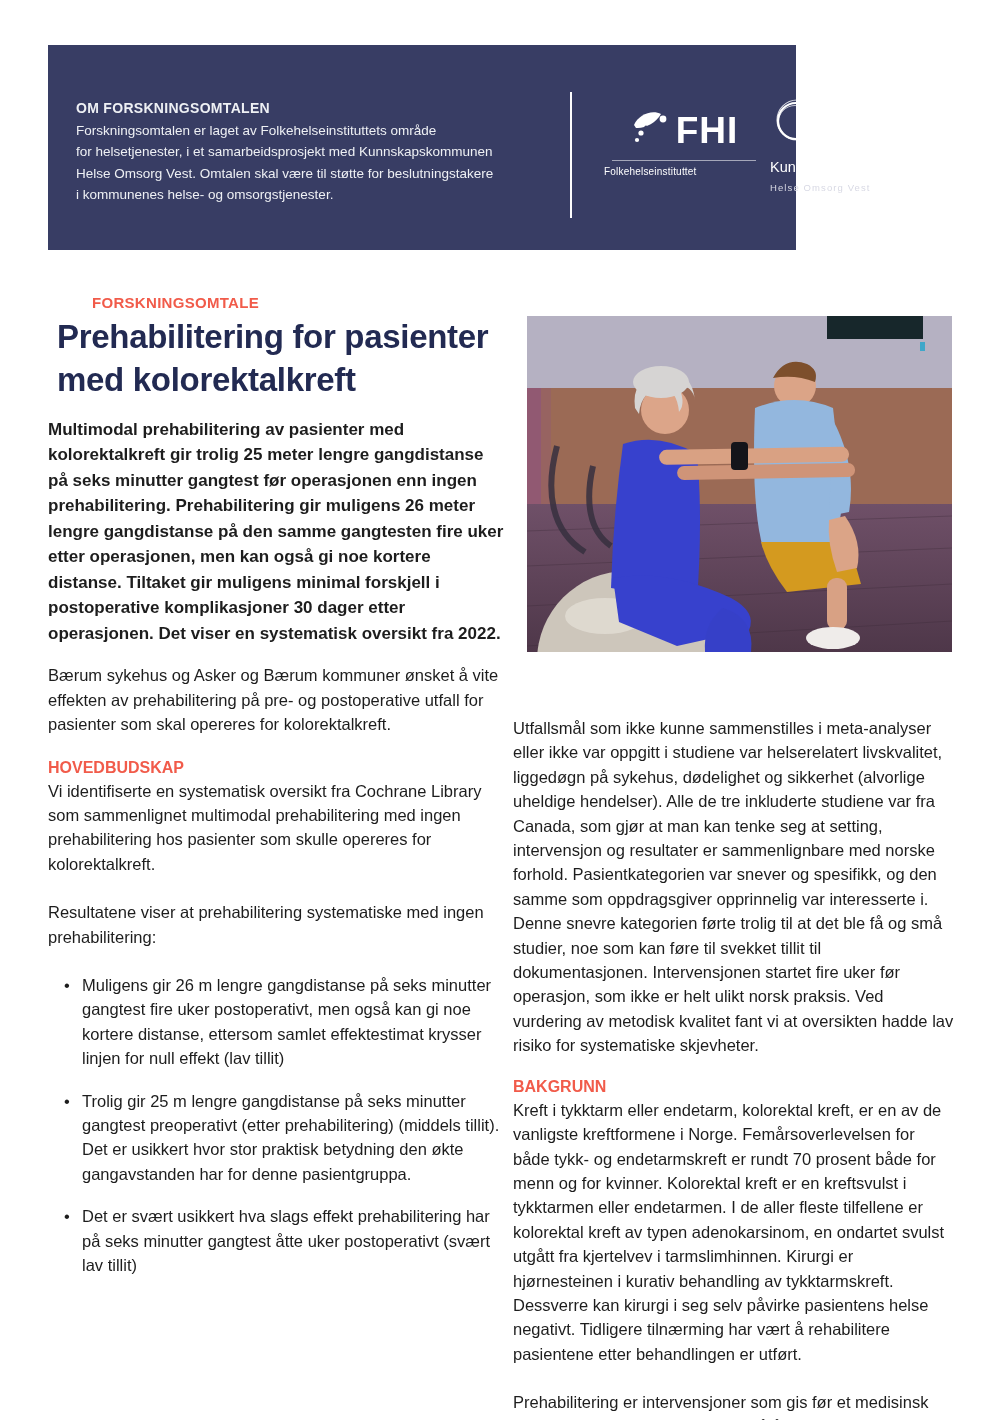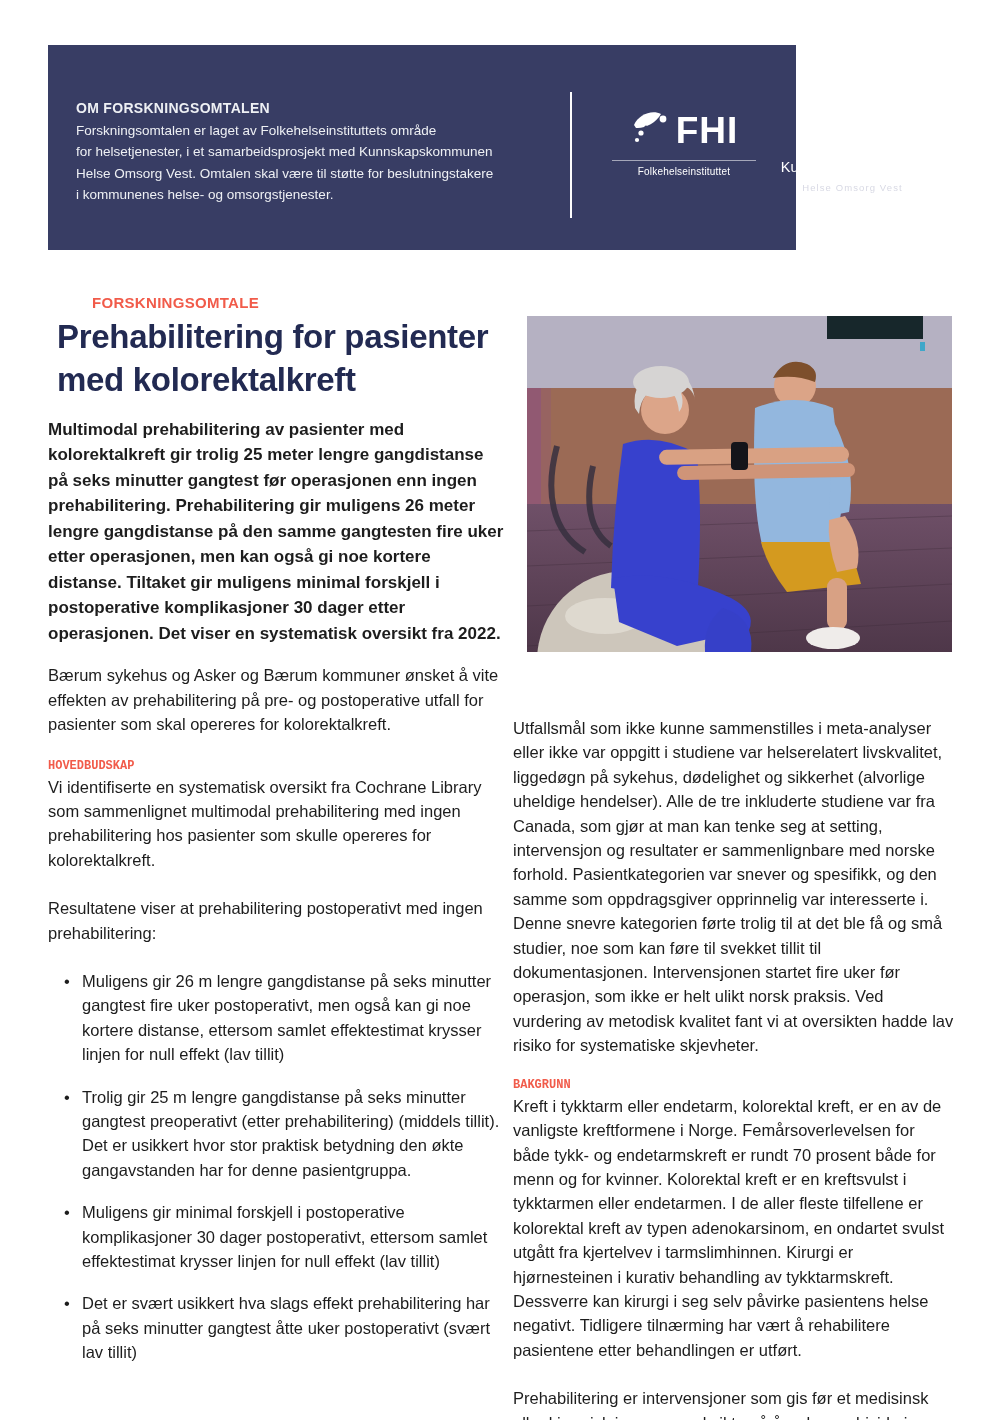--- a/index.html
+++ b/index.html
@@ -11,38 +11,38 @@
   html,body{margin:0;padding:0;background:#fff;}
   body{width:1000px;height:1420px;font-family:"Liberation Sans",sans-serif;color:var(--body-text);}
   .page{position:relative;width:1000px;height:1420px;background:#fff;overflow:hidden;}
 
   
   .header-band{position:absolute;left:48px;top:45px;width:748px;height:205px;background:var(--header-bg);}
   .header-text{position:absolute;left:28px;top:55px;width:505px;color:#eef0f4;}
   .about-title{font-size:14px;font-weight:700;letter-spacing:.3px;margin:0 0 4px 0;}
   .about-body{font-size:13.5px;line-height:1.58;white-space:pre-line;margin:0;}
   .header-divider{position:absolute;left:522px;top:47px;width:2px;height:126px;background:#fdfdfd;}
-  .fhi-block{position:absolute;left:556px;top:62px;width:160px;text-align:center;color:#fff;}
+  .fhi-block{position:absolute;left:556px;top:62px;width:160px;color:#fff;}
   .fhi-row{display:flex;align-items:center;justify-content:center;gap:6px;}
   .fhi-acronym{font-size:37px;font-weight:700;letter-spacing:1px;line-height:1;}
   .fhi-rule{height:1px;background:rgba(255,255,255,.55);margin:7px 8px 5px 8px;}
   .fhi-name{font-size:10px;font-weight:400;letter-spacing:.2px;}
-  .kk-block{position:absolute;left:722px;top:50px;width:165px;text-align:center;color:#fff;}
+  .kk-block{position:absolute;left:722px;top:50px;width:165px;text-align:left;color:#fff;}
   .kk-name{font-size:14.5px;margin-top:8px;}
   .kk-sub{font-size:9.5px;letter-spacing:1.1px;margin-top:7px;color:#d8d9e4;}
 
   
   .left-col{position:absolute;left:48px;top:294px;width:458px;}
   .right-col{position:absolute;left:513px;top:316px;width:441px;}
 
   .kicker{color:var(--accent-orange);font-weight:700;font-size:15px;letter-spacing:.3px;margin-left:44px;}
   .doc-title{color:var(--title-navy);font-size:33px;font-weight:600;line-height:1.3;letter-spacing:-.3px;margin:5px 0 15px 9px;white-space:pre-line;}
   .lead{font-weight:700;font-size:17px;line-height:1.5;margin:14px 0 17px 0;}
   .para{font-size:16.5px;line-height:1.48;margin:0 0 17px 0;}
-  .section-head{color:var(--accent-orange);font-weight:700;font-size:12px;margin:20px 0 2px 0;font-family:Liberation Mono, monospace;}
+  .section-head{color:var(--accent-orange);font-weight:700;font-size:16px;margin:20px 0 2px 0;}
   .left-col .section-head{margin-top:22px;}
   ul.results{list-style:none;margin:24px 0 0 0;padding:0 0 0 18px;}
   ul.results li{position:relative;padding-left:16px;margin-bottom:18px;font-size:16.5px;line-height:1.48;}
   ul.results li::before{content:"\2022";position:absolute;left:-2px;top:0;}
 
   
   .photo{margin-left:14px;width:425px;height:336px;overflow:hidden;background:#b5b1c2;}
   .photo svg{display:block;width:425px;height:336px;}
   .right-col .first-para{margin-top:64px;}
 </style>
@@ -93,25 +93,24 @@
   </div>
 
   <div class="left-col">
     <div class="kicker">FORSKNINGSOMTALE</div>
     <h1 class="doc-title">Prehabilitering for pasienter
 med kolorektalkreft</h1>
     <p class="lead">Multimodal prehabilitering av pasienter med kolorektalkreft gir trolig 25 meter lengre gangdistanse på seks minutter gangtest før operasjonen enn ingen prehabilitering. Prehabilitering gir muligens 26 meter lengre gangdistanse på den samme gangtesten fire uker etter operasjonen, men kan også gi noe kortere distanse. Tiltaket gir muligens minimal forskjell i postoperative komplikasjoner 30 dager etter operasjonen. Det viser en systematisk oversikt fra 2022.</p>
     <p class="para">Bærum sykehus og Asker og Bærum kommuner ønsket å vite effekten av prehabilitering på pre- og postoperative utfall for pasienter som skal opereres for kolorektalkreft.</p>
     <div class="section-head">HOVEDBUDSKAP</div>
     <p class="para">Vi identifiserte en systematisk oversikt fra Cochrane Library som sammenlignet multimodal prehabilitering med ingen prehabilitering hos pasienter som skulle opereres for kolorektalkreft.</p>
-    <p class="para" style="margin-top:24px;">Resultatene viser at prehabilitering postoperativt med ingen prehabilitering:</p>
+    <p class="para" style="margin-top:24px;">Resultatene viser at prehabilitering systematiske med ingen prehabilitering:</p>
     <ul class="results">
       <li>Muligens gir 26 m lengre gangdistanse på seks minutter gangtest fire uker postoperativt, men også kan gi noe kortere distanse, ettersom samlet effektestimat krysser linjen for null effekt (lav tillit)</li>
       <li>Trolig gir 25 m lengre gangdistanse på seks minutter gangtest preoperativt (etter prehabilitering) (middels tillit). Det er usikkert hvor stor praktisk betydning den økte gangavstanden har for denne pasientgruppa.</li>
-      <li>Muligens gir minimal forskjell i postoperative komplikasjoner 30 dager postoperativt, ettersom samlet effektestimat krysser linjen for null effekt (lav tillit)</li>
       <li>Det er svært usikkert hva slags effekt prehabilitering har på seks minutter gangtest åtte uker postoperativt (svært lav tillit)</li>
     </ul>
   </div>
 
   <div class="right-col">
 
     <div class="photo">
       <svg viewBox="0 0 425 336" preserveAspectRatio="none" aria-hidden="true">
 
         <rect x="0" y="0" width="425" height="72" fill="#b5b1c2"></rect>

